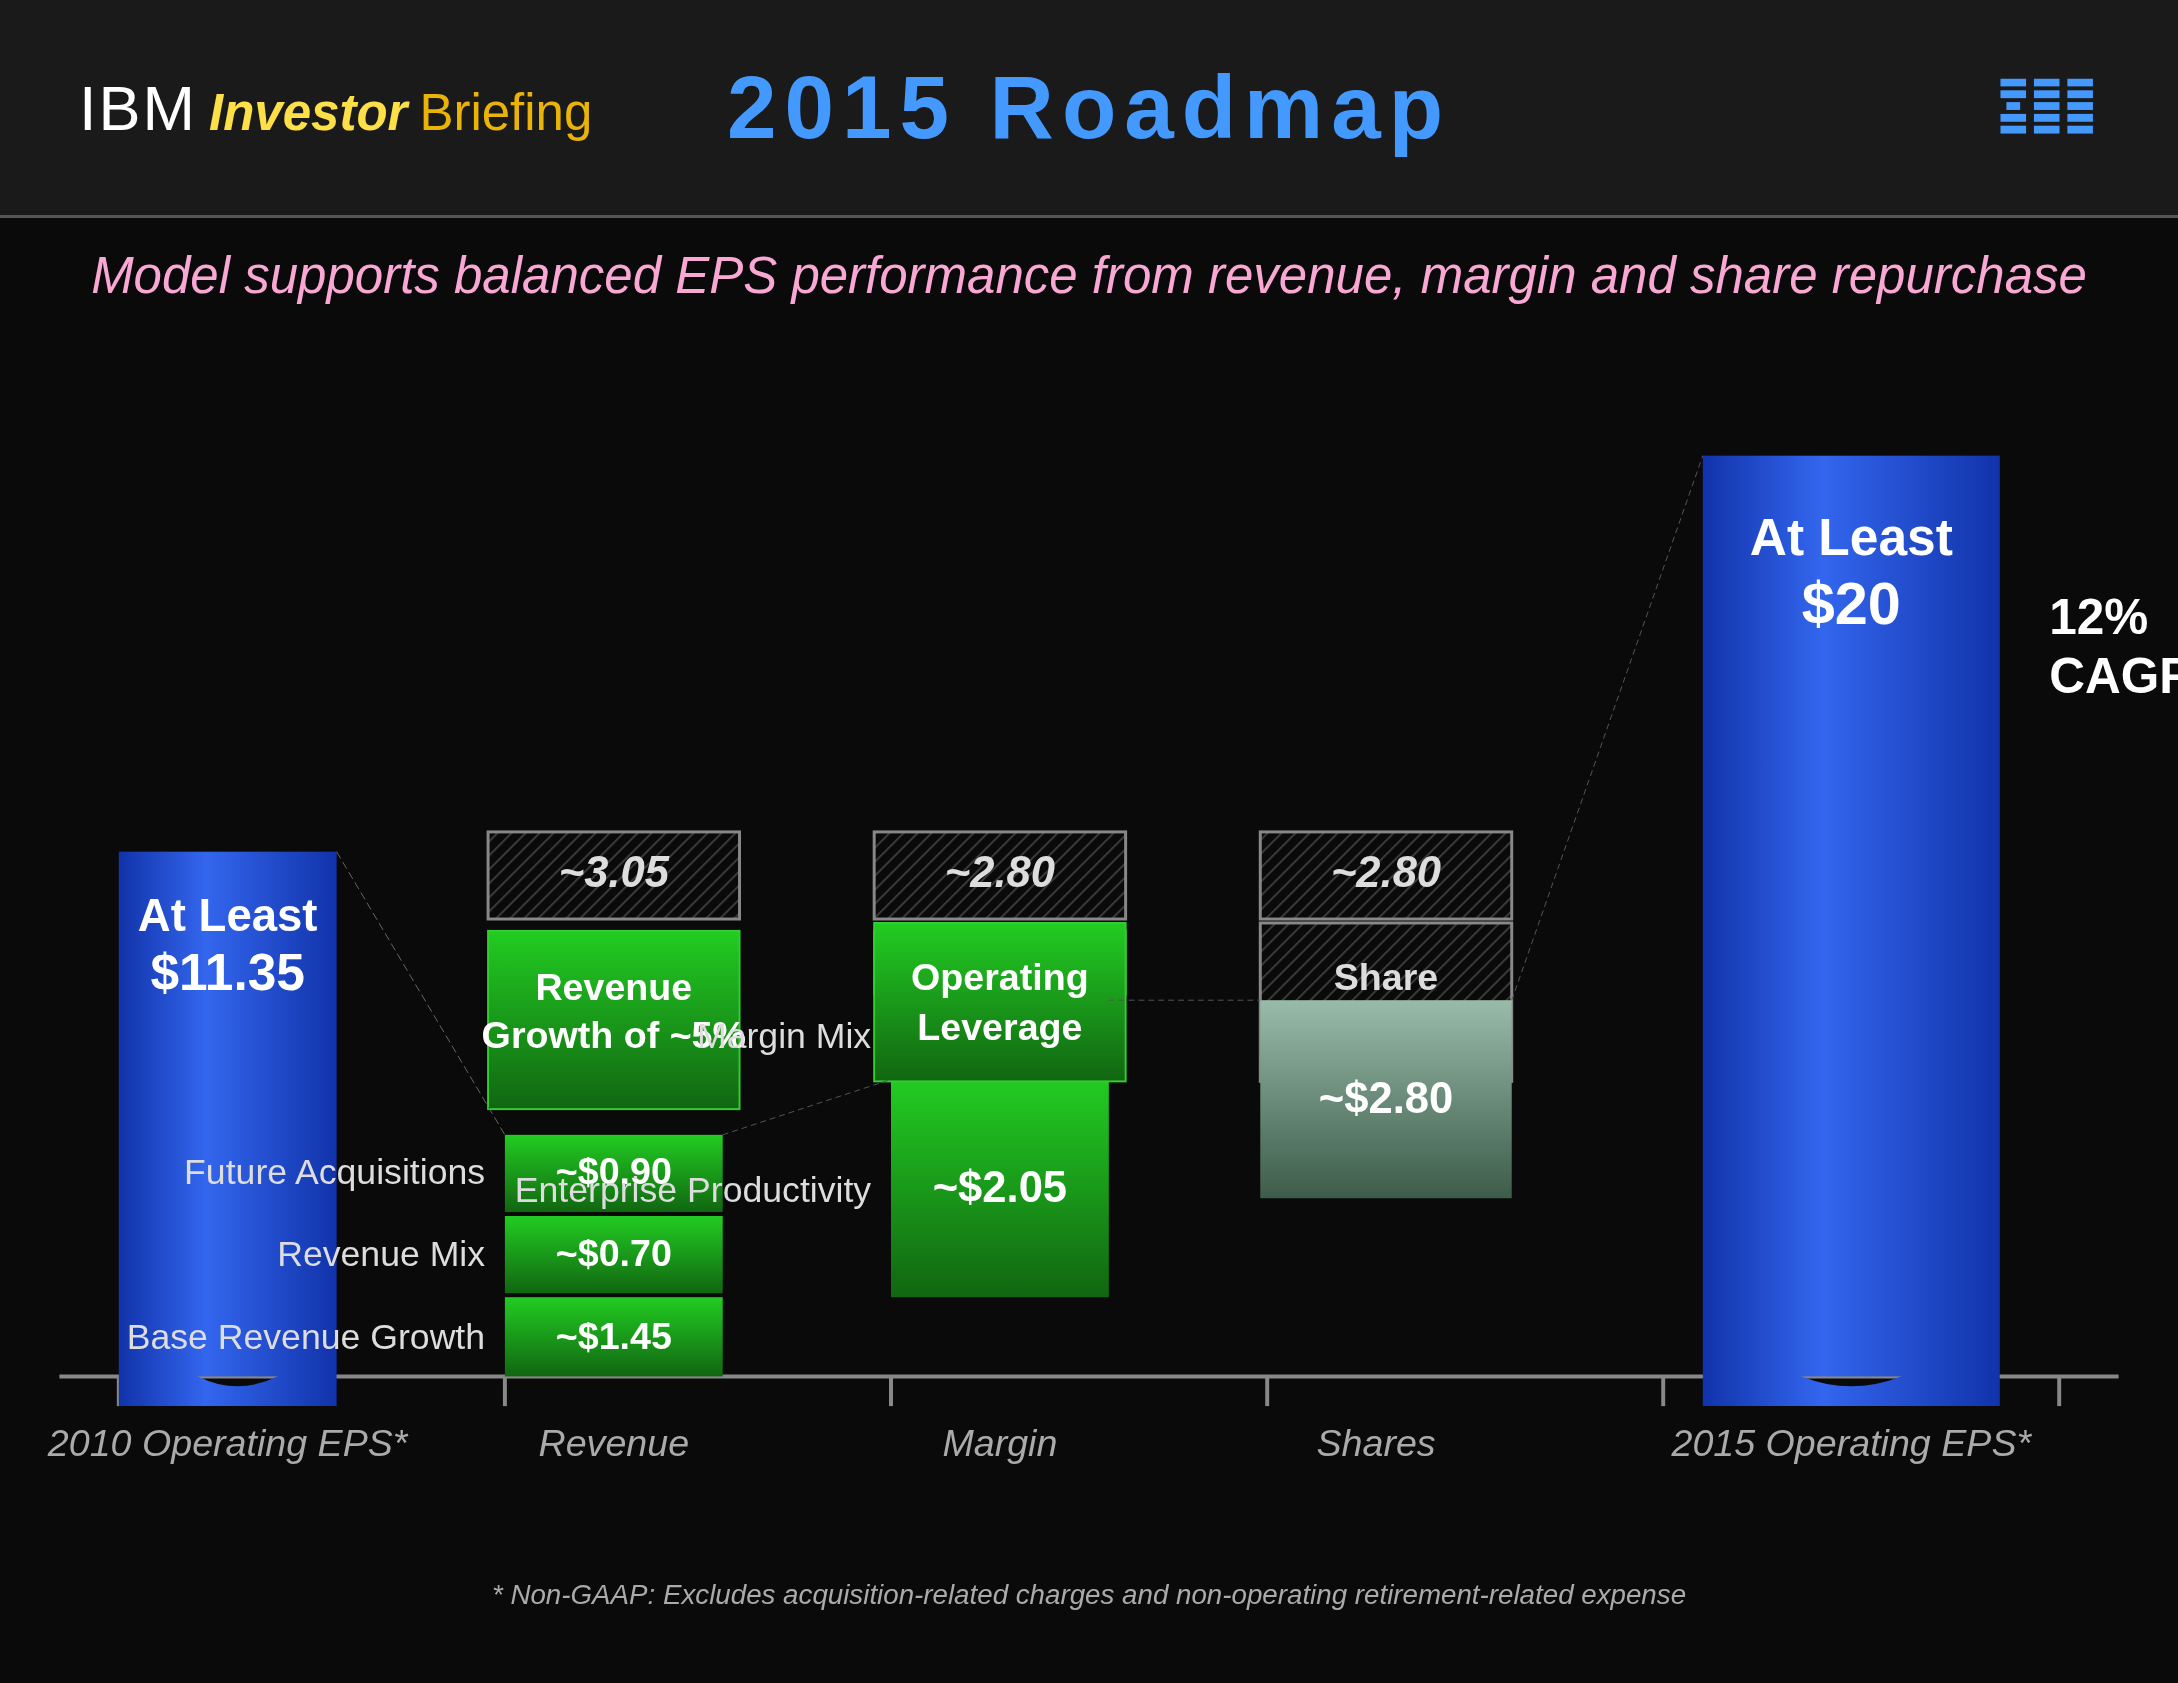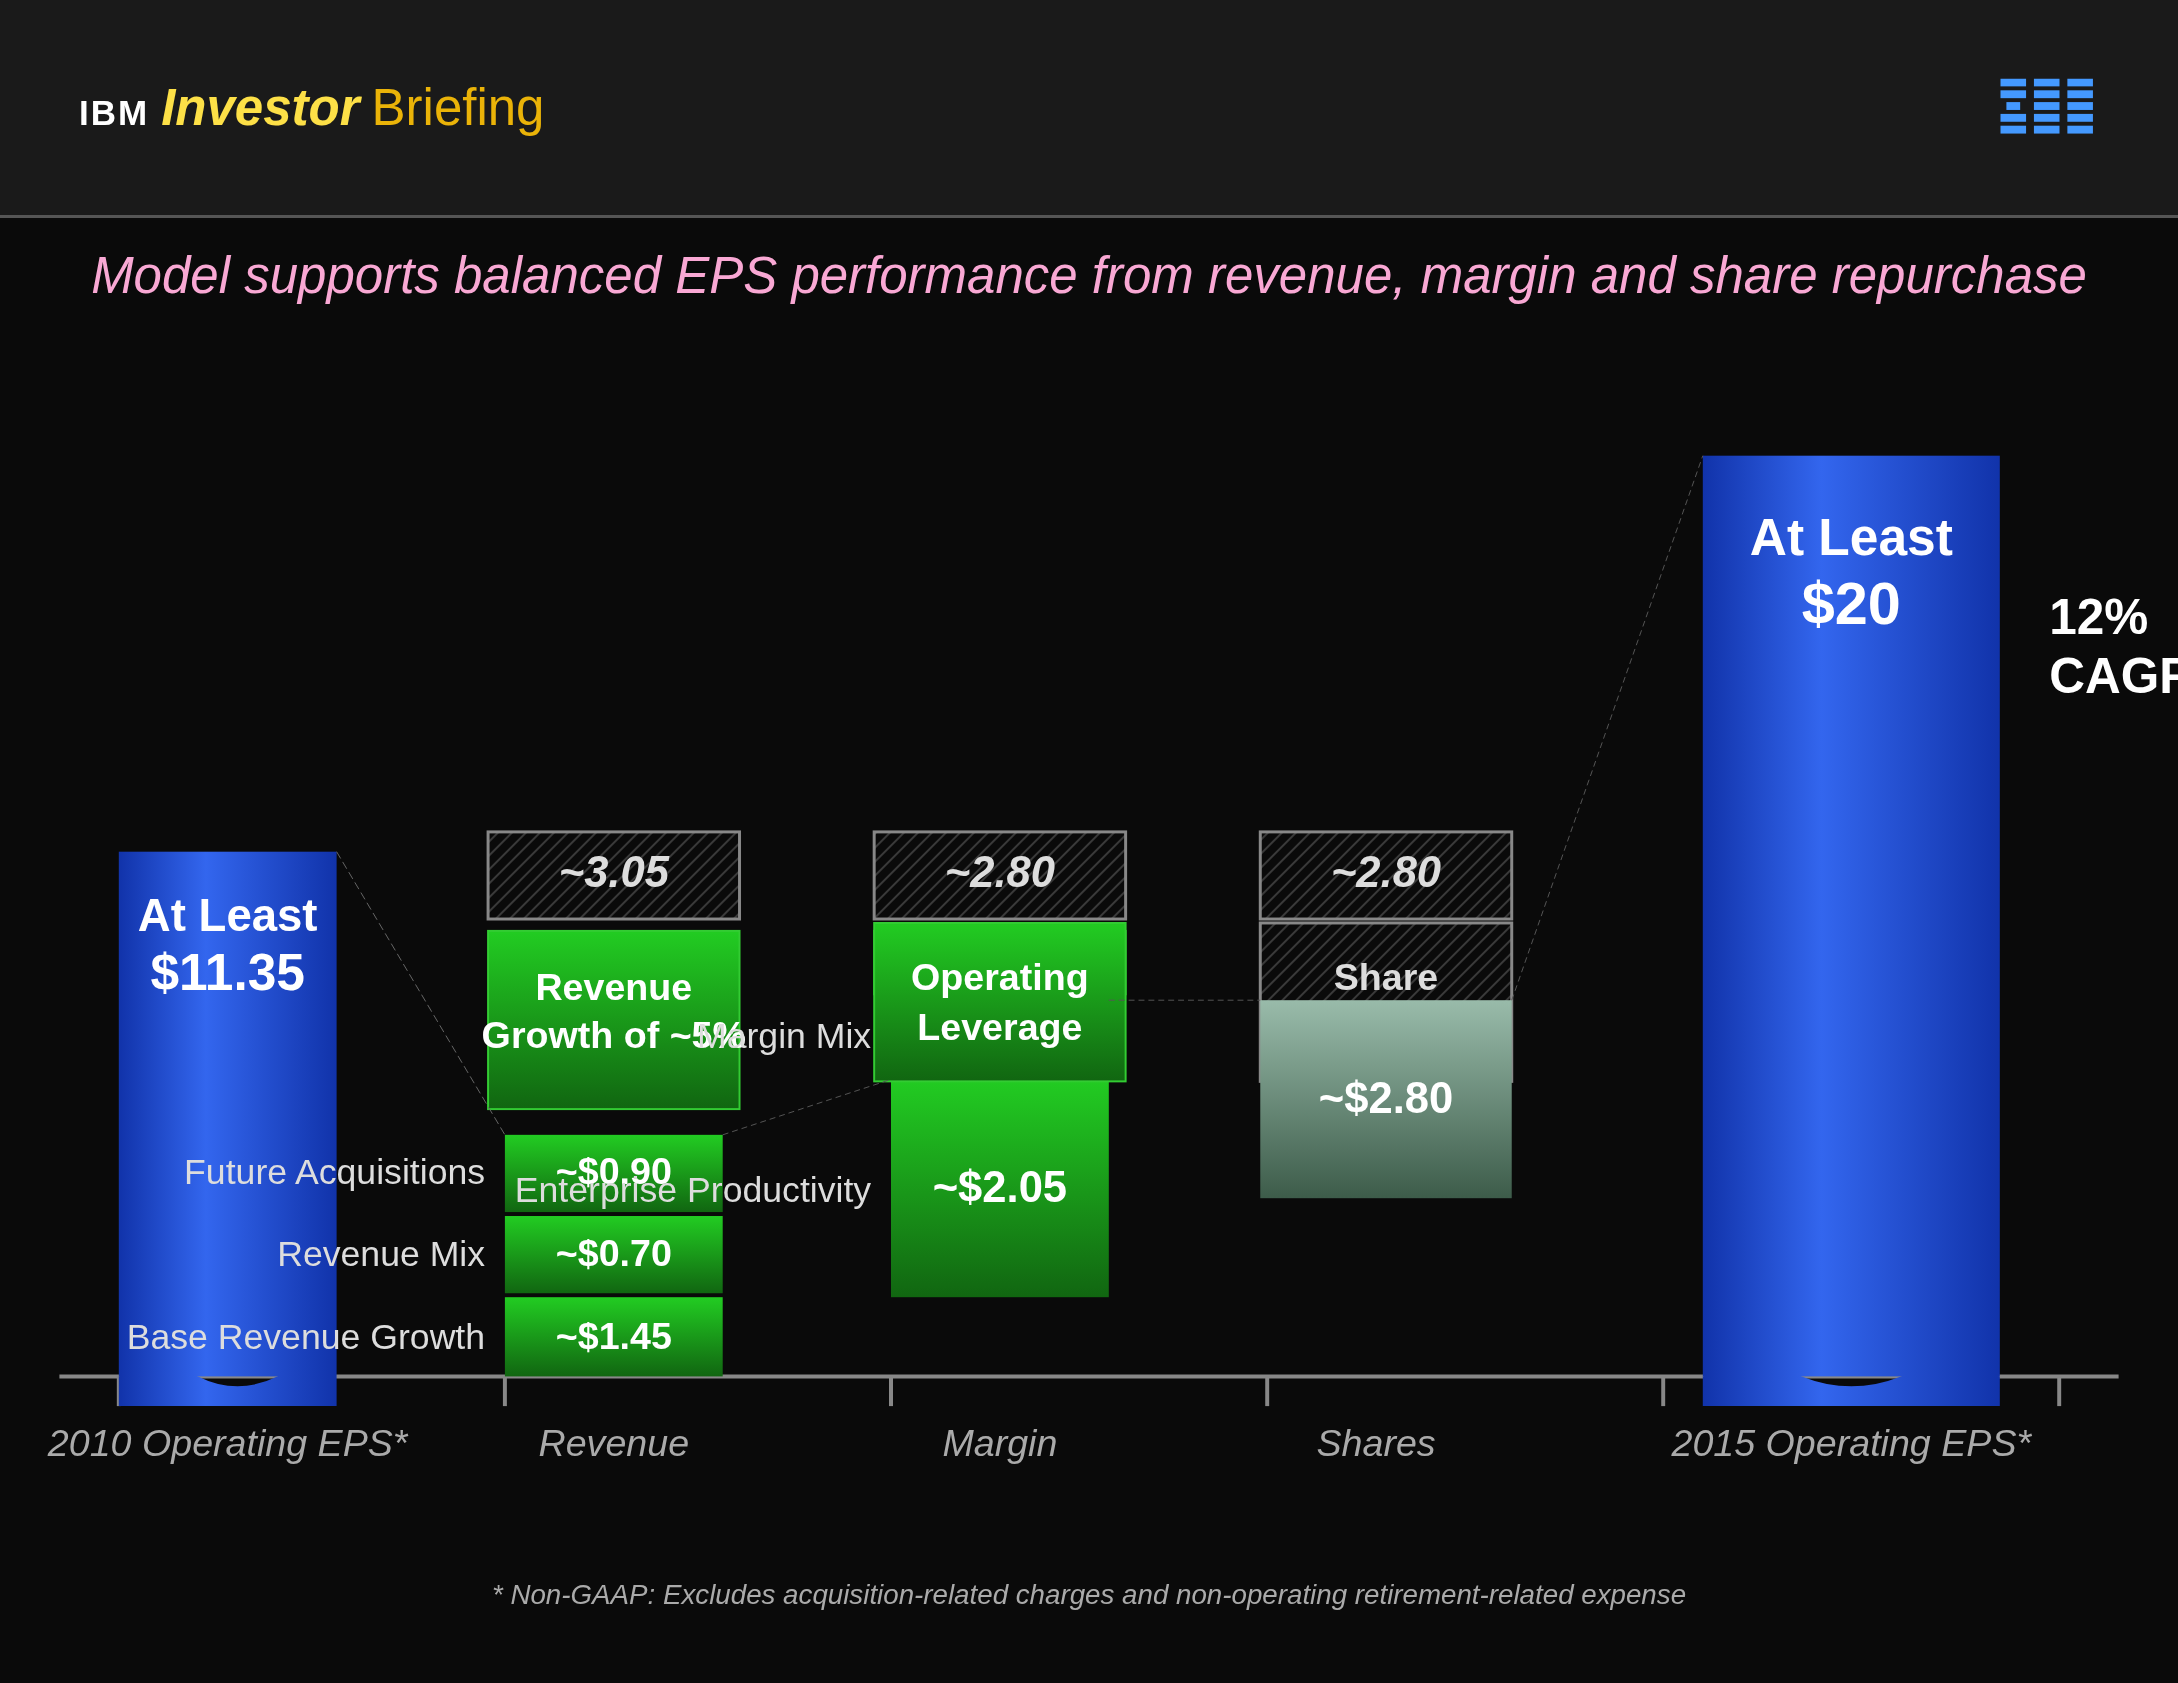--- a/index.html
+++ b/index.html
@@ -35,22 +35,22 @@
       font-weight: bold;
       color: #4499ff;
       letter-spacing: 8px;
     }
     .ibm-logo-text {
       display: flex;
       align-items: baseline;
       gap: 0;
     }
     .ibm-logo-text .ibm {
-      font-size: 35px;
-      font-weight: bold;
+      font-size: 63px;
+      font-weight: normal;
       color: #fff;
       letter-spacing: 2px;
     }
     .ibm-logo-text .investor {
       font-size: 51px;
       font-weight: bold;
       font-style: italic;
       color: #fde047;
       margin-left: 12px;
     }
@@ -83,20 +83,21 @@
 </head>
 <body>
 <div class="slide">
 
 <div class="header">
   <div class="ibm-logo-text">
     <span class="ibm">IBM</span>
     <span class="investor">Investor</span>
     <span class="briefing">Briefing</span>
   </div>
+  <div class="header-title-main">2015 Roadmap</div>
 
   <svg class="ibm-right-logo" viewBox="0 0 120 60">
 
     <rect x="0" y="0" width="26" height="8" fill="#4499ff"></rect>
     <rect x="0" y="12" width="26" height="8" fill="#4499ff"></rect>
     <rect x="6" y="24" width="14" height="8" fill="#4499ff"></rect>
     <rect x="0" y="36" width="26" height="8" fill="#4499ff"></rect>
     <rect x="0" y="48" width="26" height="8" fill="#4499ff"></rect>
 
     <rect x="34" y="0" width="26" height="8" fill="#4499ff"></rect>

